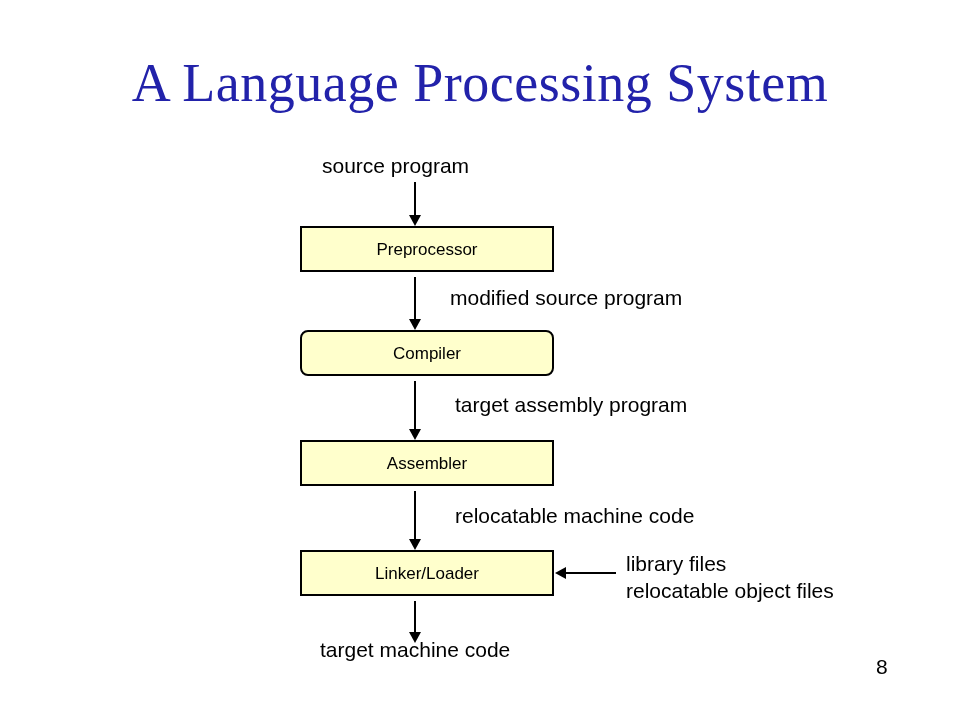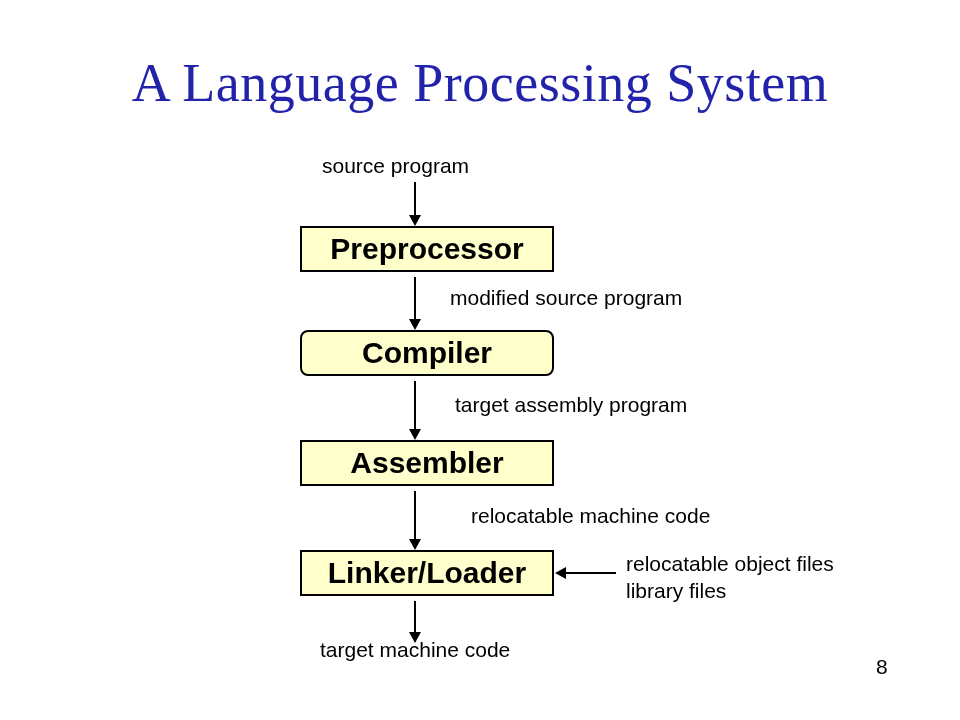--- a/index.html
+++ b/index.html
@@ -46,22 +46,22 @@
     height: 46px;
     box-sizing: border-box;
     background: #ffffcc;
     border: 2px solid #000000;
     display: flex;
     align-items: center;
     justify-content: center;
   }
   .proc-box .proc-label {
     font-family: "Liberation Sans", sans-serif;
-    font-weight: bold;
-    font-size: 30px;
+    font-weight: normal;
+    font-size: 17px;
     color: #000000;
     line-height: 1;
     white-space: nowrap;
   }
 
   #box-preprocessor  { top: 226px; }
   #box-compiler      { top: 330px; border-radius: 8px; }
   #box-assembler     { top: 440px; }
   #box-linker-loader { top: 550px; }
 
@@ -115,21 +115,21 @@
     position: absolute;
     font-family: "Liberation Sans", sans-serif;
     font-size: 21px;
     line-height: 26px;
     color: #000000;
     white-space: nowrap;
   }
   #label-source-program    { left: 322px; top: 153px; text-align: right; }
   #label-modified-source   { left: 450px; top: 285px; }
   #label-target-assembly   { left: 455px; top: 392px; text-align: center; }
-  #label-relocatable-code  { left: 455px; top: 503px; margin-left: 16px; }
+  #label-relocatable-code  { left: 455px; top: 503px; }
   #label-target-machine    { left: 320px; top: 637px; }
 
   #label-library-block {
     position: absolute;
     left: 626px;
     top: 550px;
     font-family: "Liberation Sans", sans-serif;
     font-size: 21px;
     line-height: 27px;
     color: #000000;
@@ -178,22 +178,22 @@
 
   <div class="v-arrow" id="arrow-asm-to-link"></div>
   <div class="flow-label" id="label-relocatable-code">relocatable machine code</div>
 
   <div class="proc-box" id="box-linker-loader">
     <span class="proc-label">Linker/Loader</span>
   </div>
 
   <div id="arrow-lib-to-link"></div>
   <div id="label-library-block">
+    <div>library files</div>
     <div>relocatable object files</div>
-    <div>library files</div>
   </div>
 
   <div class="v-arrow" id="arrow-link-to-out"></div>
   <div class="flow-label" id="label-target-machine">target machine code</div>
 
   <div id="page-number">8</div>
 
 </div>
 
 </body></html>

